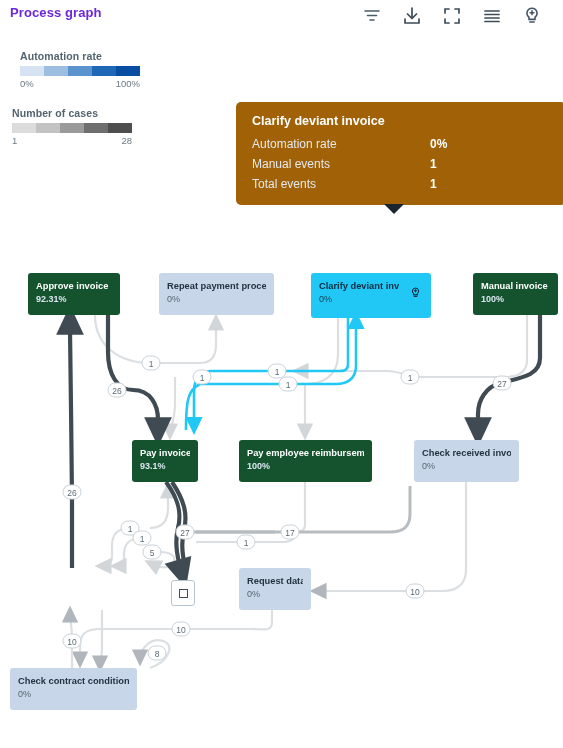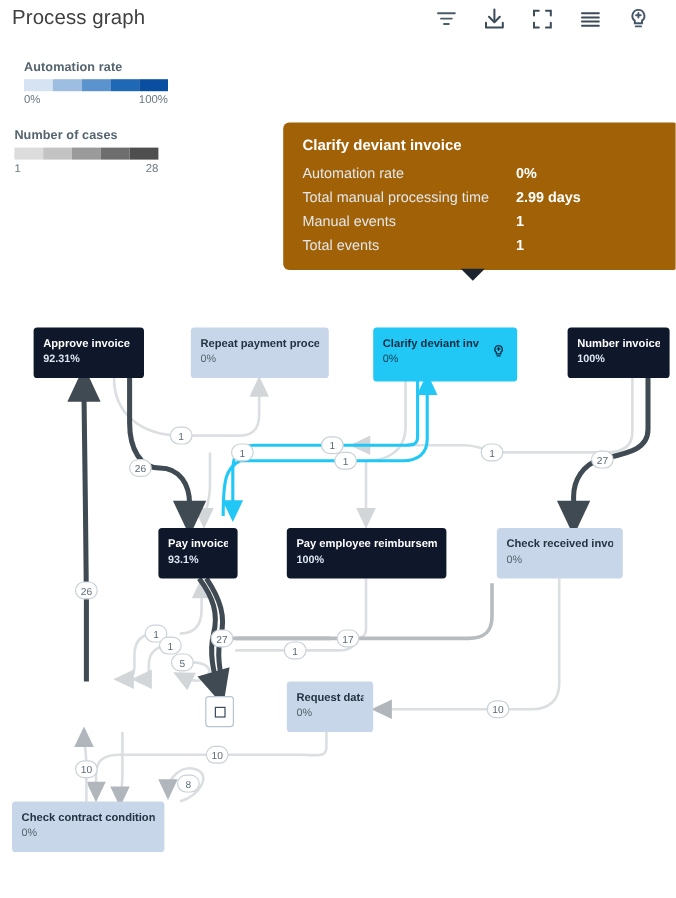--- a/index.html
+++ b/index.html
@@ -10,21 +10,21 @@
     color:#2b3a47;
     overflow:hidden;
     position:relative;
   }
   
   #header{
     position:absolute;left:0;top:0;width:563px;height:32px;
   }
   #page-title{
     position:absolute;left:10px;top:5px;
-    font-size:17px;font-weight:normal;color:#404040;
+    font-size:13px;font-weight:bold;color:#6d28d9;
     letter-spacing:.1px;
   }
   .tool-icon{
     position:absolute;top:4px;width:24px;height:24px;
     cursor:pointer;
   }
   .tool-icon svg{display:block;width:24px;height:24px;}
   
   .legend{position:absolute;}
   .legend-title{
@@ -46,21 +46,21 @@
     box-sizing:border-box;padding:7px 8px 0 8px;
     overflow:hidden;cursor:pointer;
   }
   .node .n-name{
     font-size:9.3px;font-weight:bold;line-height:12px;
     white-space:nowrap;overflow:hidden;
   }
   .node .n-val{
     font-size:9px;line-height:12px;margin-top:1px;
   }
-  .node.dark{background:#0f172a;}
+  .node.dark{background:#14532d;}
   .node.dark .n-name{color:#ffffff;}
   .node.dark .n-val{color:#dbe6f2;font-weight:bold;}
   .node.light{background:#c8d6e9;}
   .node.light .n-name{color:#223442;}
   .node.light .n-val{color:#55666f;}
   .node.hl{background:#22c8f5;}
   .node.hl .n-name{color:#0a2c42;}
   .node.hl .n-val{color:#0b3d52;}
   .node .bulb{position:absolute;right:8px;top:12px;}
   
@@ -279,21 +279,21 @@
       <svg width="15" height="16" viewBox="0 0 24 24" fill="none" stroke="#0a2c42" stroke-width="1.7" stroke-linecap="round">
         <path d="M12 4a5 5 0 0 0-3 9v2h6v-2a5 5 0 0 0-3-9z"></path>
         <line x1="12" y1="6.6" x2="12" y2="10.4"></line>
           <line x1="10.1" y1="8.5" x2="13.9" y2="8.5"></line>
         <line x1="9.8" y1="17.6" x2="14.2" y2="17.6"></line>
       </svg>
     </span>
   </div>
 
   <div id="node-receive-invoice" class="node dark" style="left:473px;top:273px;width:85px;height:42px;">
-    <div class="n-name">Number invoice</div>
+    <div class="n-name">Manual invoice</div>
     <div class="n-val">100%</div>
   </div>
 
   <div id="node-pay-invoice" class="node dark" style="left:132px;top:440px;width:66px;height:42px;">
     <div class="n-name">Pay invoice</div>
     <div class="n-val">93.1%</div>
   </div>
 
   <div id="node-pay-employee-reimbursement" class="node dark" style="left:239px;top:440px;width:133px;height:42px;">
     <div class="n-name">Pay employee reimbursement</div>
@@ -343,24 +343,20 @@
 </div>
 
 <div id="tooltip">
   <div class="tt-title">Clarify deviant invoice</div>
   <div id="tt-rows">
       <div class="tt-row">
         <div class="tt-k">Automation rate</div>
         <div class="tt-v">0%</div>
       </div>
       <div class="tt-row">
-        <div class="tt-k">Total manual processing time</div>
-        <div class="tt-v">2.99 days</div>
-      </div>
-      <div class="tt-row">
         <div class="tt-k">Manual events</div>
         <div class="tt-v">1</div>
       </div>
       <div class="tt-row">
         <div class="tt-k">Total events</div>
         <div class="tt-v">1</div>
       </div>
     </div>
   <div class="tt-arrow"></div>
 </div>

